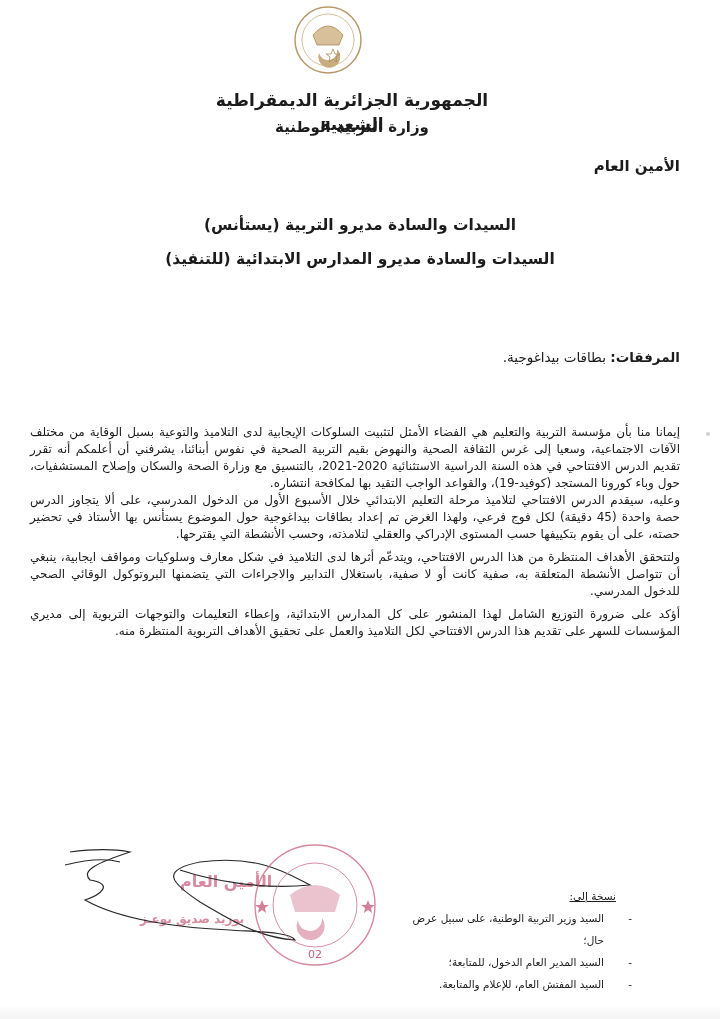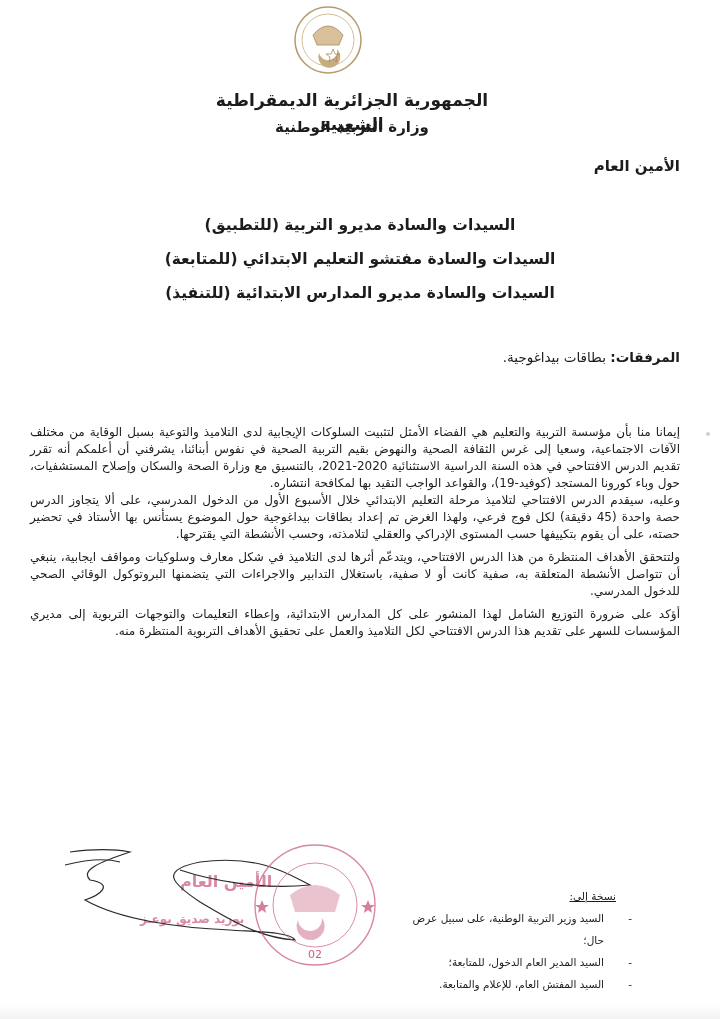--- a/index.html
+++ b/index.html
@@ -82,22 +82,21 @@
     <path d="M20 30 Q35 12 50 30 L46 40 L24 40 Z" fill="#d8c09a" stroke="#a98a5a" stroke-width="0.8"></path>
     <path d="M26 48 A11 11 0 1 0 44 44 A8 8 0 1 1 26 48 Z" fill="#c8ad80"></path>
     <polygon points="40,44 42,49 47,49 43,52 44,57 40,54 36,57 37,52 33,49 38,49" fill="none" stroke="#a98a5a" stroke-width="0.8"></polygon>
   </svg>
 
   <div class="republic rtl">الجمهورية الجزائرية الديمقراطية الشعبية</div>
   <div class="ministry rtl">وزارة التربية الوطنية</div>
   <div class="sender rtl">الأمين العام</div>
 
   <div class="addressees rtl">
-    <div>السيدات والسادة مديرو التربية (للتطبيق)</div>
-    <div>السيدات والسادة مفتشو التعليم الابتدائي (للمتابعة)</div>
+    <div>السيدات والسادة مديرو التربية (يستأنس)</div>
     <div>السيدات والسادة مديرو المدارس الابتدائية (للتنفيذ)</div>
   </div>
 
   <div class="meta rtl">
     <div>
       <span class="lbl">المرفقات:</span>
       <span>بطاقات بيداغوجية.</span>
     </div>
   </div>
 

